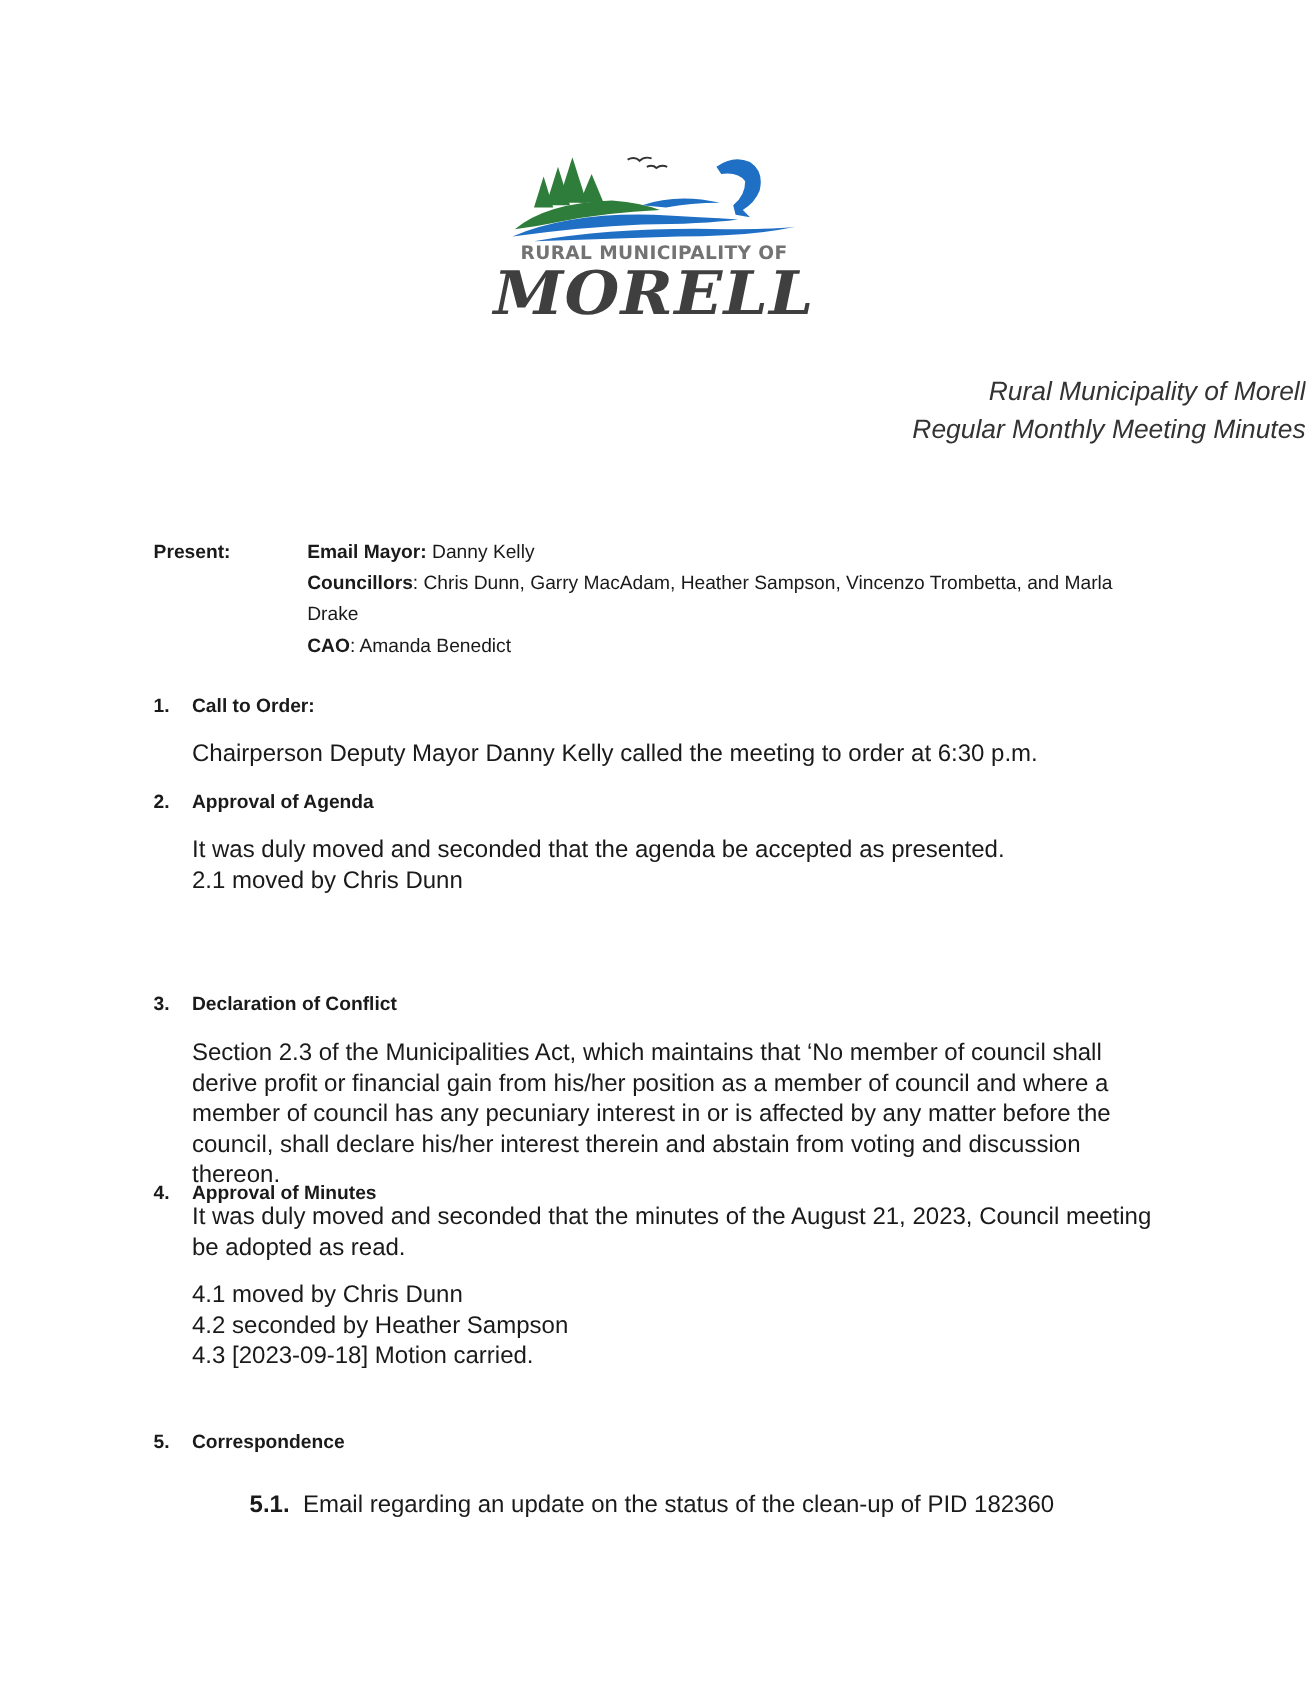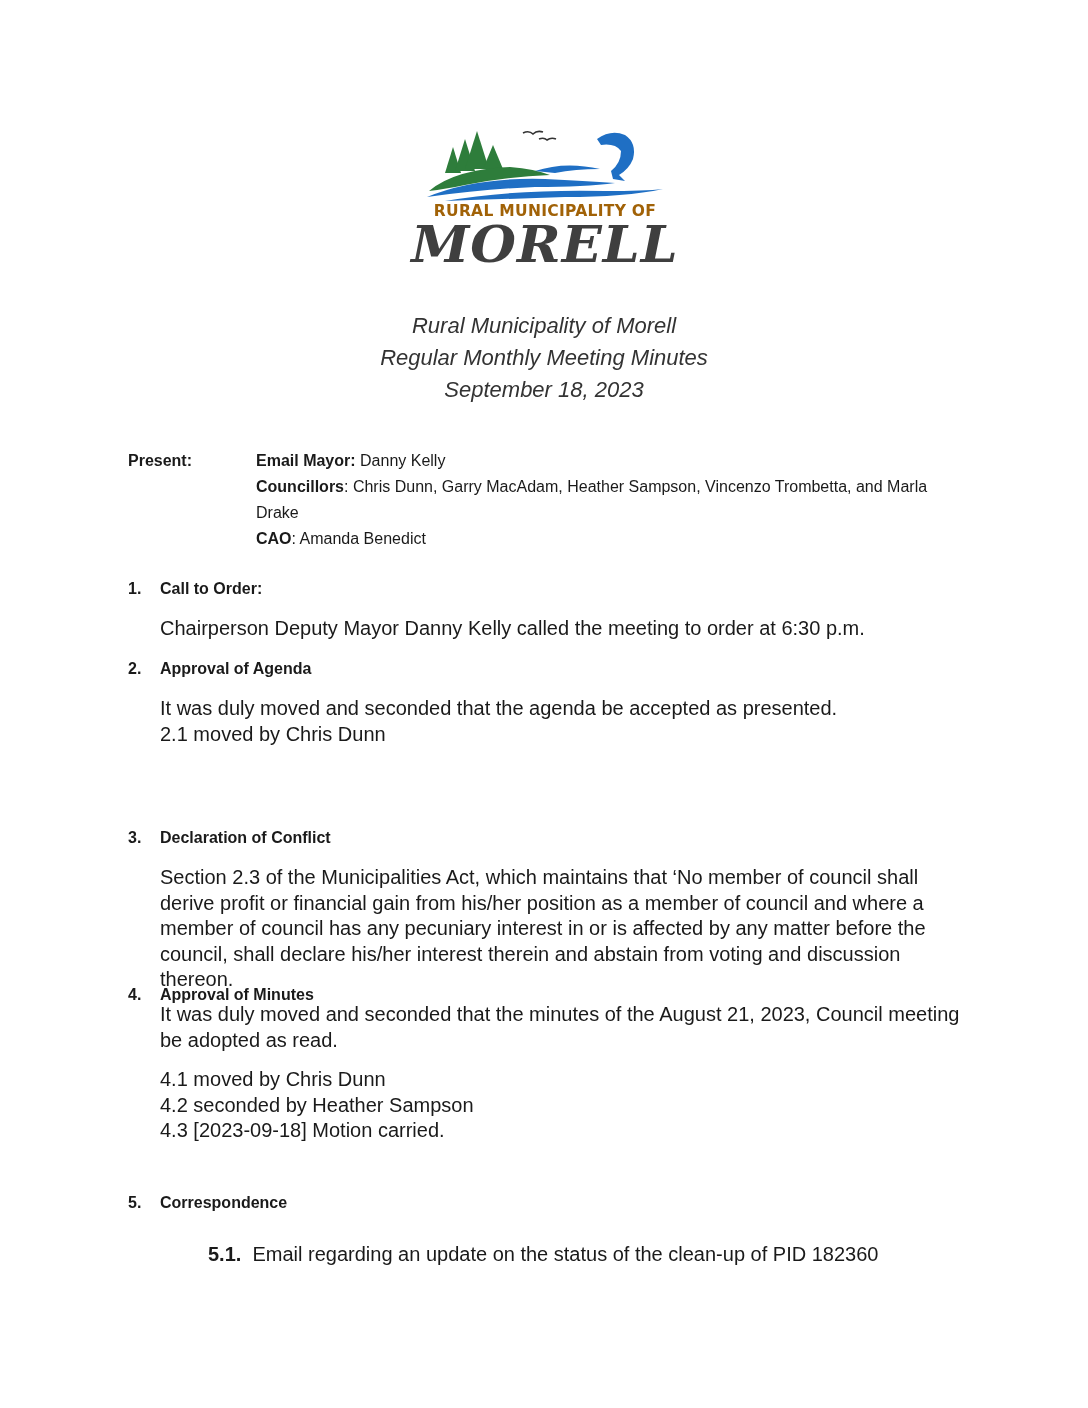--- a/index.html
+++ b/index.html
@@ -5,30 +5,30 @@
   html, body { margin: 0; padding: 0; background: #ffffff; }
   body {
     width: 1088px; height: 1408px; position: relative; overflow: hidden;
     font-family: "Liberation Sans", sans-serif; color: #1a1a1a;
   }
   .logo { position: absolute; left: 415px; top: 125px; width: 260px; height: 145px; }
   .logo svg { position: absolute; left: 0; top: 0; }
   .logo-sub {
     position: absolute; left: 12px; top: 77px; width: 236px; text-align: center;
     font-family: "DejaVu Sans", sans-serif; font-weight: bold; font-size: 15.5px;
-    color: #a16207; letter-spacing: 0.3px; white-space: nowrap;
+    color: #737373; letter-spacing: 0.3px; white-space: nowrap;
   }
   .logo-main {
     position: absolute; left: 0; top: 90px; width: 260px; text-align: center;
     font-family: "DejaVu Serif", serif; font-weight: bold; font-style: italic;
     font-size: 50px; color: #3f3f3f; letter-spacing: 1px; white-space: nowrap;
     transform: scaleX(1.05);
   }
   .title-block {
-    position: absolute; left: 0; top: 310px; width: 1088px; text-align: center;
+    position: absolute; left: 0; top: 310px; width: 1088px; text-align: right;
     font-family: "Liberation Sans", sans-serif; font-style: italic;
     font-size: 22px; color: #333; line-height: 32px;
   }
   .present { position: absolute; left: 128px; top: 448px; font-size: 16px; line-height: 26px; }
   .present .lab { position: absolute; left: 0; top: 0; font-weight: bold; }
   .present .names { position: absolute; left: 128px; top: 0; width: 700px; }
   .present b { font-weight: bold; }
   .sec { position: absolute; left: 128px; font-size: 16px; line-height: 26px; width: 840px; }
   .sec .num { position: absolute; left: 0; top: 0; font-weight: bold; }
   .sec .head { position: absolute; left: 32px; top: 0; font-weight: 700; }
@@ -62,21 +62,20 @@
       <path d="M182 14 Q196 4 210 10 Q222 18 218 34 Q214 44 204 50 L210 56 L198 54 L196 46 Q206 38 206 26 Q200 18 186 20 Z"></path>
     </g>
   </svg>
   <div class="logo-sub">RURAL MUNICIPALITY OF</div>
   <div class="logo-main">MORELL</div>
 </div>
 
 <div class="title-block">
   <div>Rural Municipality of Morell</div>
   <div>Regular Monthly Meeting Minutes</div>
-  <div>September 18, 2023</div>
 </div>
 
 <div class="present">
   <span class="lab">Present:</span>
   <div class="names">
     <div><b>Email Mayor:</b><span> Danny Kelly</span></div>
     <div><b>Councillors</b><span>: Chris Dunn, Garry MacAdam, Heather Sampson, Vincenzo Trombetta, and Marla Drake</span></div>
     <div><b>CAO</b><span>: Amanda Benedict</span></div>
   </div>
 </div>

